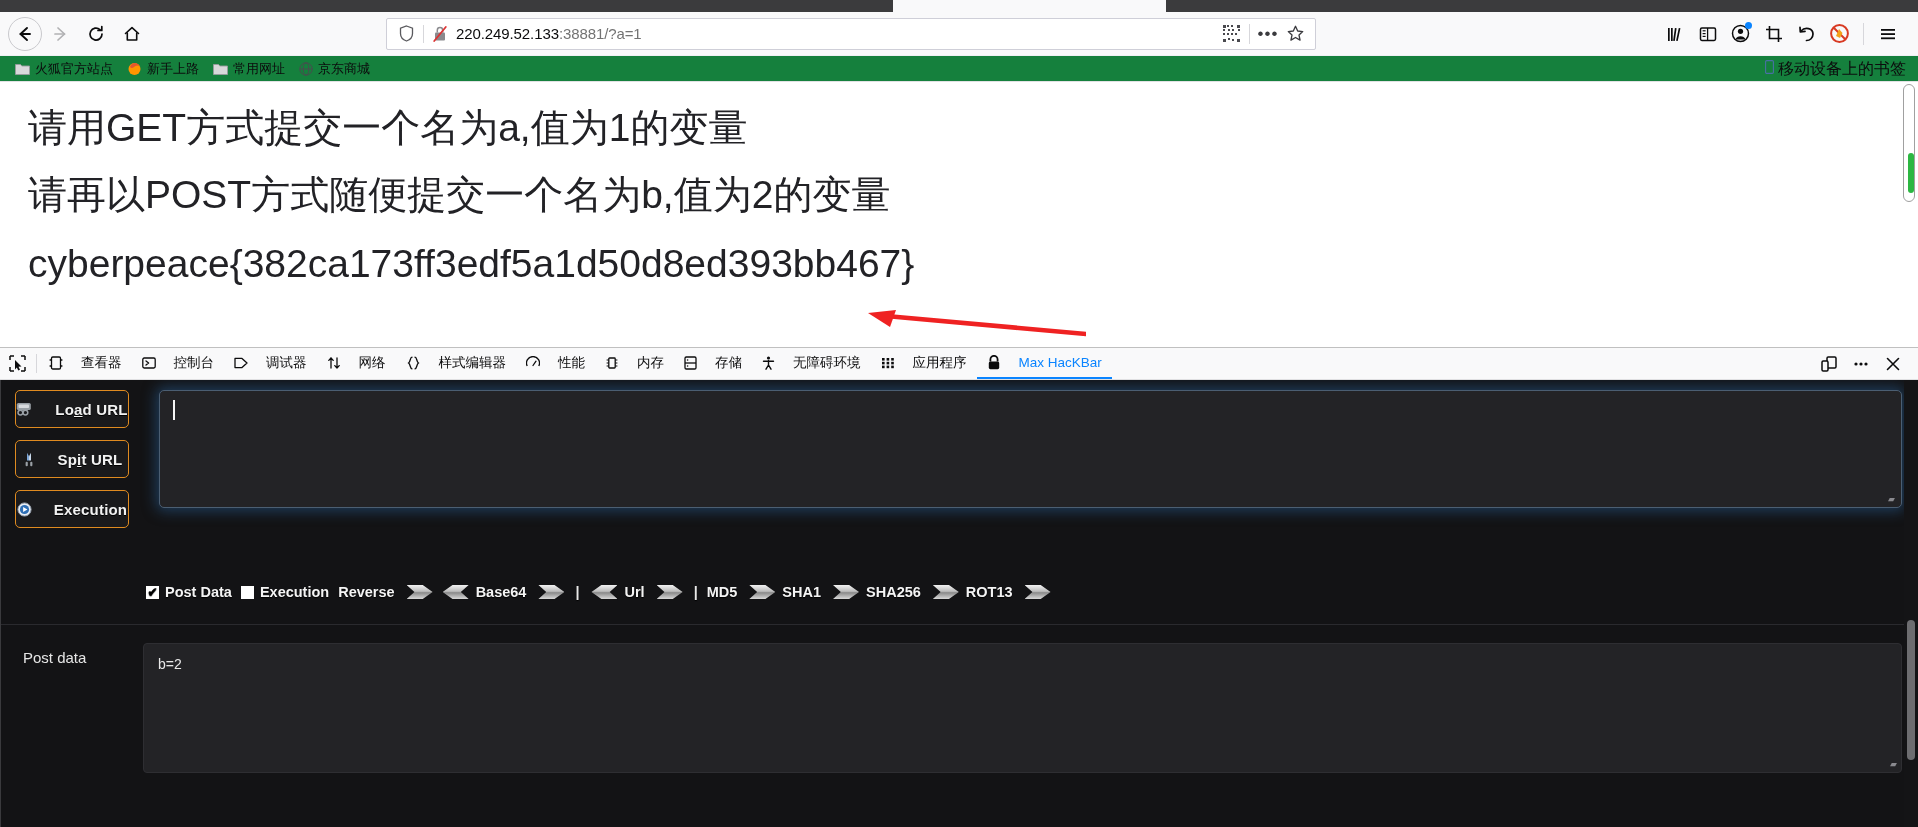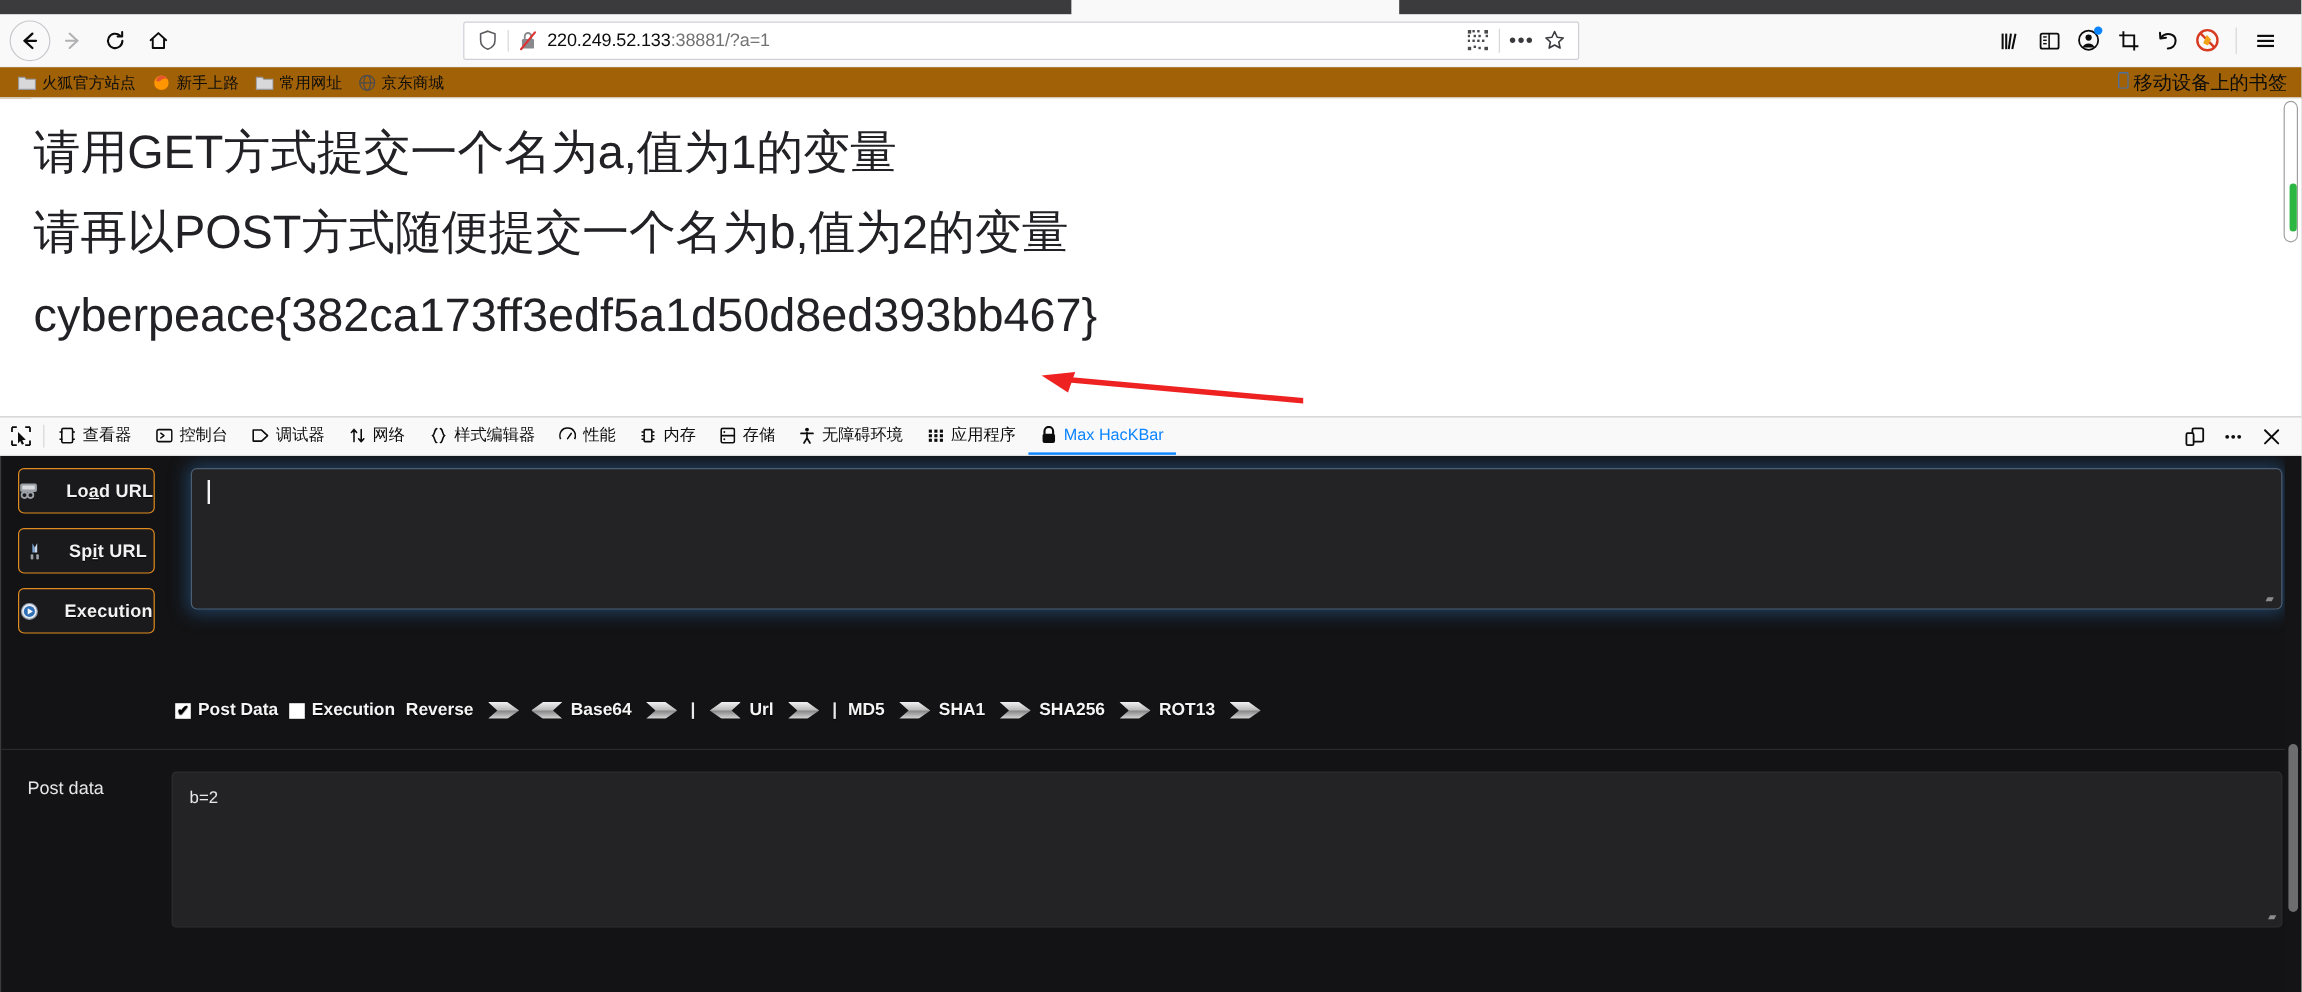--- a/index.html
+++ b/index.html
@@ -100,21 +100,21 @@
   }
   .rightbtns .sep { width: 1px; height: 22px; background: #d7d7db; margin: 0 7px; }
   .badge-dot {
     position: absolute; top: 4px; right: 5px;
     width: 7px; height: 7px; border-radius: 50%;
     background: #0a84ff;
   }
 
   .bookmarksbar {
     height: 26px;
-    background: #a16207;
+    background: #15803d;
     display: flex;
     align-items: center;
     padding: 0 8px;
     font-size: 13px;
     color: #0c0c0d;
     border-bottom: 1px solid #e2e2e4;
     position: relative;
   }
   .bm {
     display: flex; align-items: center; gap: 5px;
@@ -191,21 +191,21 @@
     align-items: stretch;
     font-size: 13.5px;
     color: #0c0c0d;
     border-bottom: 1px solid #e0e0e2;
   }
   .dt-pick {
     width: 34px; display:flex; align-items:center; justify-content:center;
   }
   .dt-vsep { width:1px; background:#d7d7db; margin: 6px 2px; }
   .dt-tab {
-    display: flex; align-items: center; gap: 6px;
+    display: flex; align-items: center; gap: 18px;
     padding: 0 10px;
     white-space: nowrap;
     border-bottom: 2px solid transparent;
     color: #0c0c0d;
   }
   .dt-tab .tglyph { display:flex; align-items:center; }
   .dt-tab.active {
     color: #0a84ff;
     border-bottom: 2px solid #0a84ff;
   }

